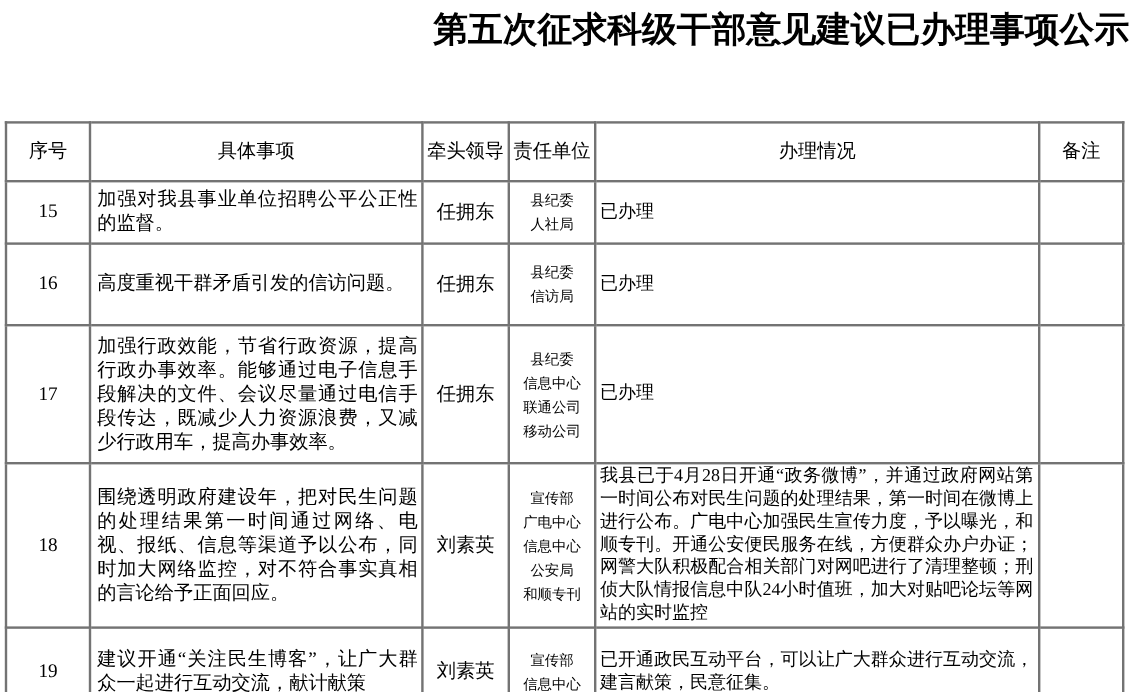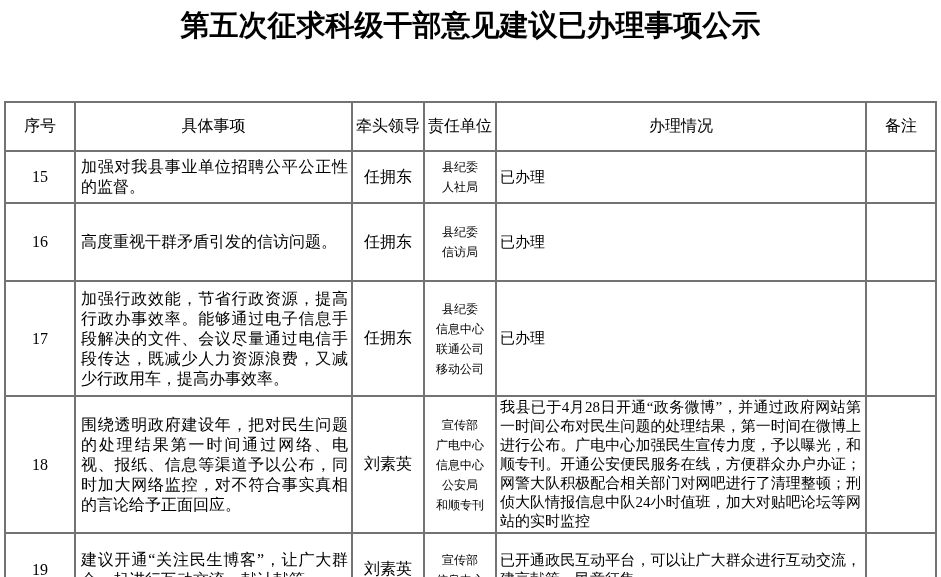--- a/index.html
+++ b/index.html
@@ -7,21 +7,21 @@
     width: 941px; height: 577px;
     background: #ffffff;
     font-family: "Liberation Serif", "DejaVu Serif", serif;
     color: #000000;
     overflow: hidden;
   }
   .page { position: relative; width: 941px; height: 577px; }
 
   .doc-title {
     margin-top: 7px;
-    text-align: center;
+    text-align: right;
     font-size: 29px;
     font-weight: bold;
     letter-spacing: 0px;
     line-height: 36px;
   }
 
   table.notice-table {
     position: absolute;
     left: 4px;
     top: 94px;
@@ -39,21 +39,21 @@
   .notice-table th,
   .notice-table td {
     border: 2px solid #737373;
     vertical-align: middle;
     font-weight: normal;
     overflow: hidden;
   }
 
   tr.hdr    { height: 49px; }
   tr.row-15 { height: 52px; }
-  tr.row-16 { height: 78px; }
+  tr.row-16 { height: 68px; }
   tr.row-17 { height: 115px; }
   tr.row-18 { height: 99px; }
   tr.row-19 { height: 73px; }
 
   th.hd { font-size: 16px; text-align: center; }
 
   td.cell-no {
     font-size: 16px;
     text-align: center;
   }

